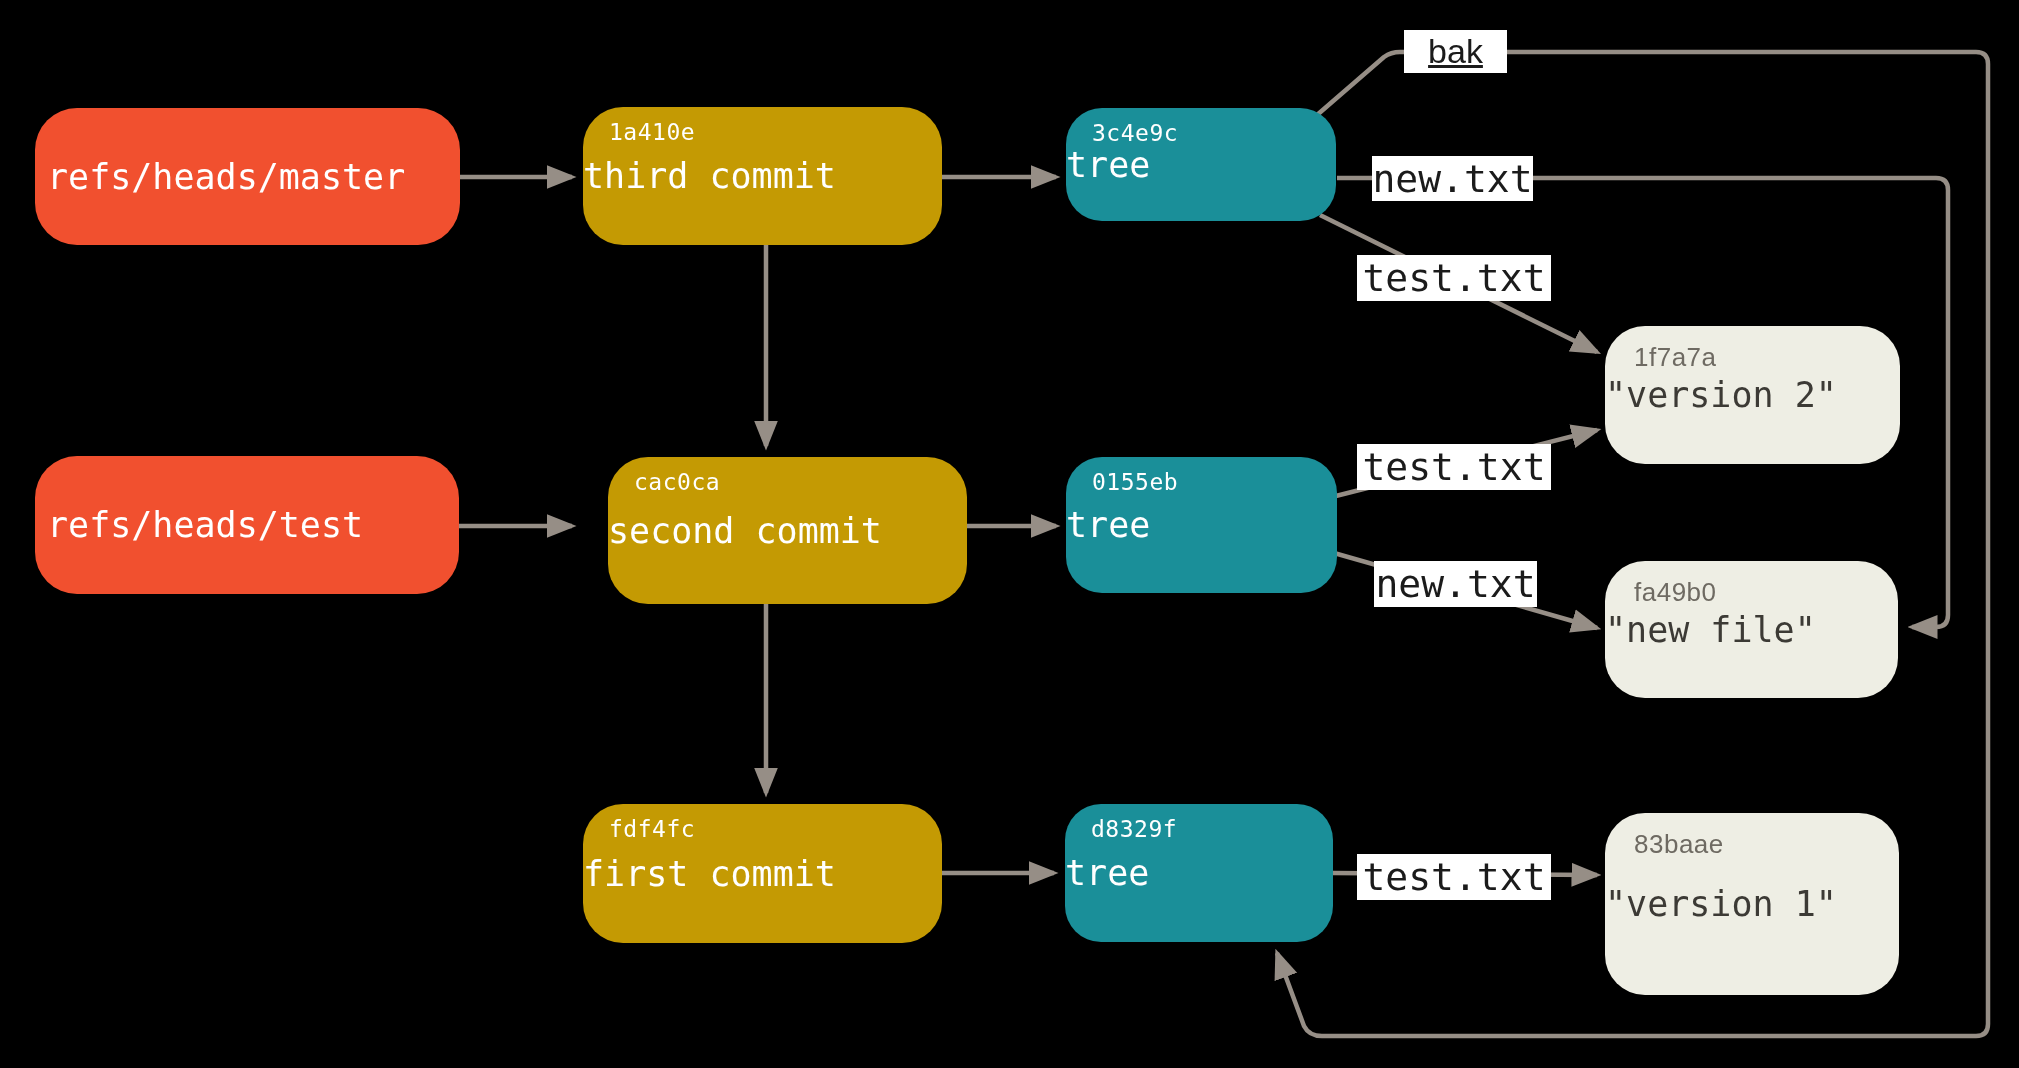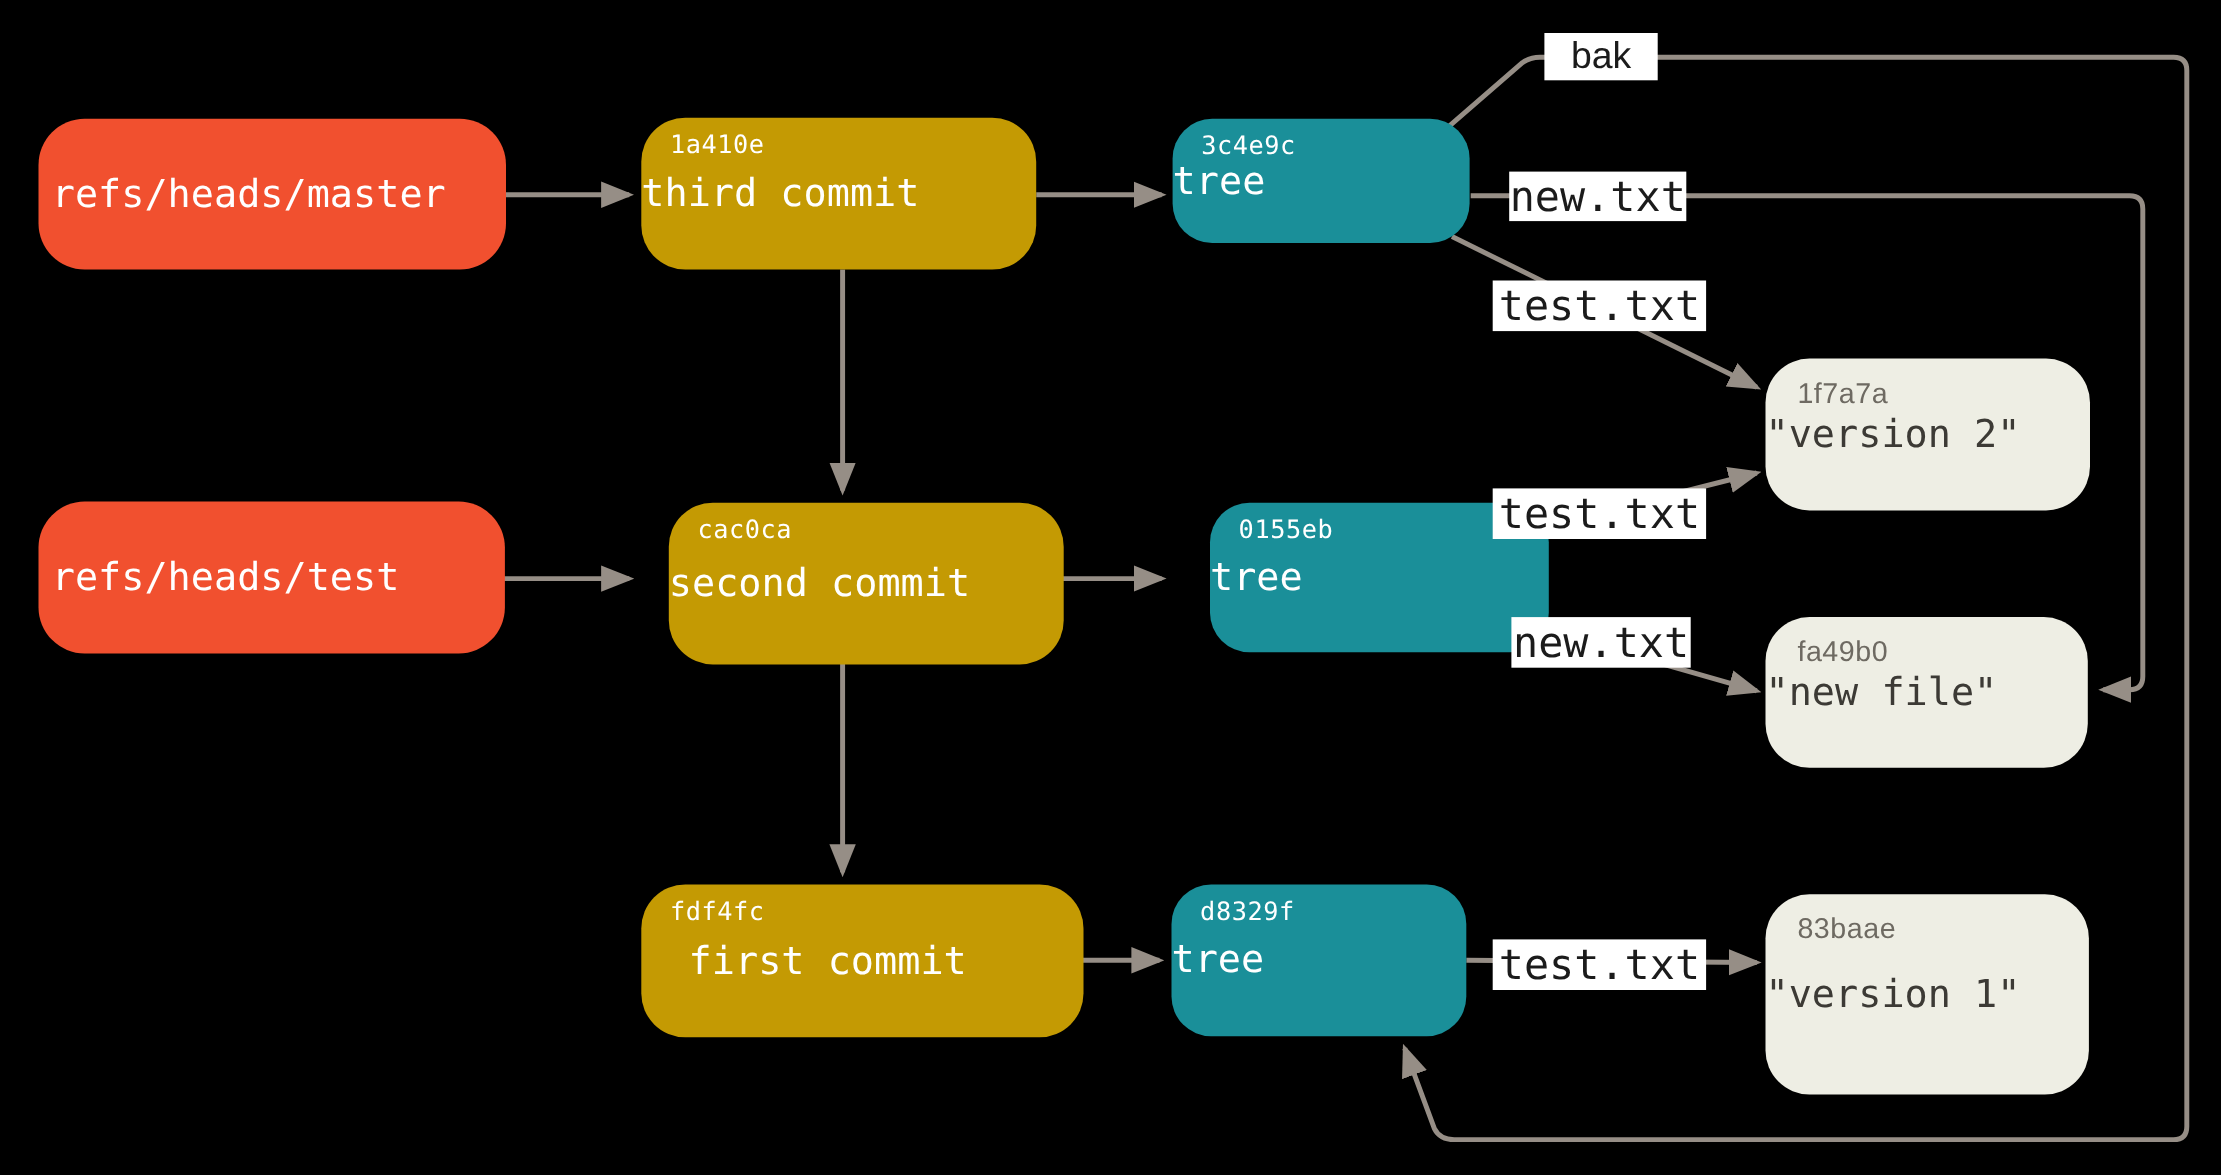--- a/index.html
+++ b/index.html
@@ -18,29 +18,29 @@
   .box .sha{position:absolute;top:12px;left:26px;font-size:23px;letter-spacing:0.5px;}
   .box .title{font-size:35px;}
   .ref{background:var(--c-ref);border-radius:42px;font-size:35px;padding-left:12px;}
   .commit{background:var(--c-commit);border-radius:40px;}
   .tree{background:var(--c-tree);border-radius:36px;}
   .blob{background:var(--c-blob);border-radius:40px;color:var(--c-blob_content_text);}
   .blob .sha{font-family:"Liberation Sans",sans-serif;color:var(--c-blob_id_text);
              font-size:26px;top:16px;left:29px;letter-spacing:0.5px;}
   .edge-label{position:absolute;z-index:3;background:var(--c-label_bg);color:var(--c-label_text);
               display:flex;align-items:center;justify-content:center;font-size:38px;}
-  .edge-label.sans{font-family:"Liberation Sans",sans-serif;font-size:34px;}
+  .edge-label.sans{font-family:"Liberation Sans",sans-serif;font-size:34px;text-decoration:underline;}
   
   #ref-master{left:35px;top:108px;width:413px;height:137px;}
   #ref-test{left:35px;top:456px;width:412px;height:138px;}
   #commit-third{left:583px;top:107px;width:359px;height:138px;}
   #commit-second{left:608px;top:457px;width:359px;height:147px;}
-  #commit-first{left:583px;top:804px;width:359px;height:139px;padding-left:43px;}
+  #commit-first{left:583px;top:804px;width:359px;height:139px;}
   #tree-1{left:1066px;top:108px;width:270px;height:113px;}
-  #tree-2{left:1066px;top:457px;width:308px;height:136px;margin-left:34px;}
+  #tree-2{left:1066px;top:457px;width:271px;height:136px;}
   #tree-3{left:1065px;top:804px;width:268px;height:138px;}
   #blob-v2{left:1605px;top:326px;width:295px;height:138px;}
   #blob-newfile{left:1605px;top:561px;width:293px;height:137px;}
   #blob-v1{left:1605px;top:813px;width:294px;height:182px;}
   #label-bak{left:1404px;top:30px;width:103px;height:43px;}
   #label-new-top{left:1372px;top:156px;width:161px;height:45px;}
   #label-test-top{left:1357px;top:255px;width:194px;height:46px;}
   #label-test-mid{left:1357px;top:444px;width:194px;height:46px;}
   #label-new-mid{left:1374px;top:561px;width:163px;height:46px;}
   #label-test-bottom{left:1357px;top:854px;width:194px;height:46px;}

